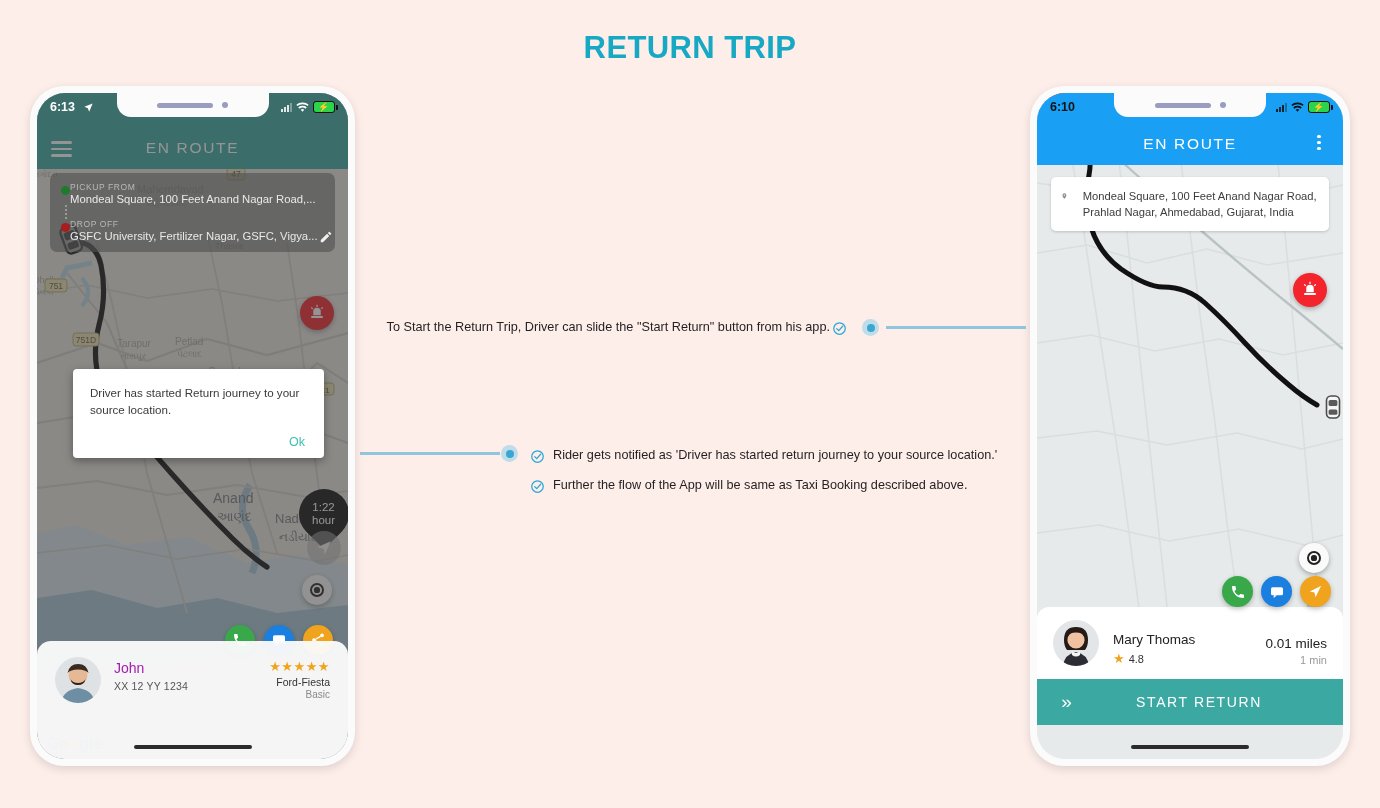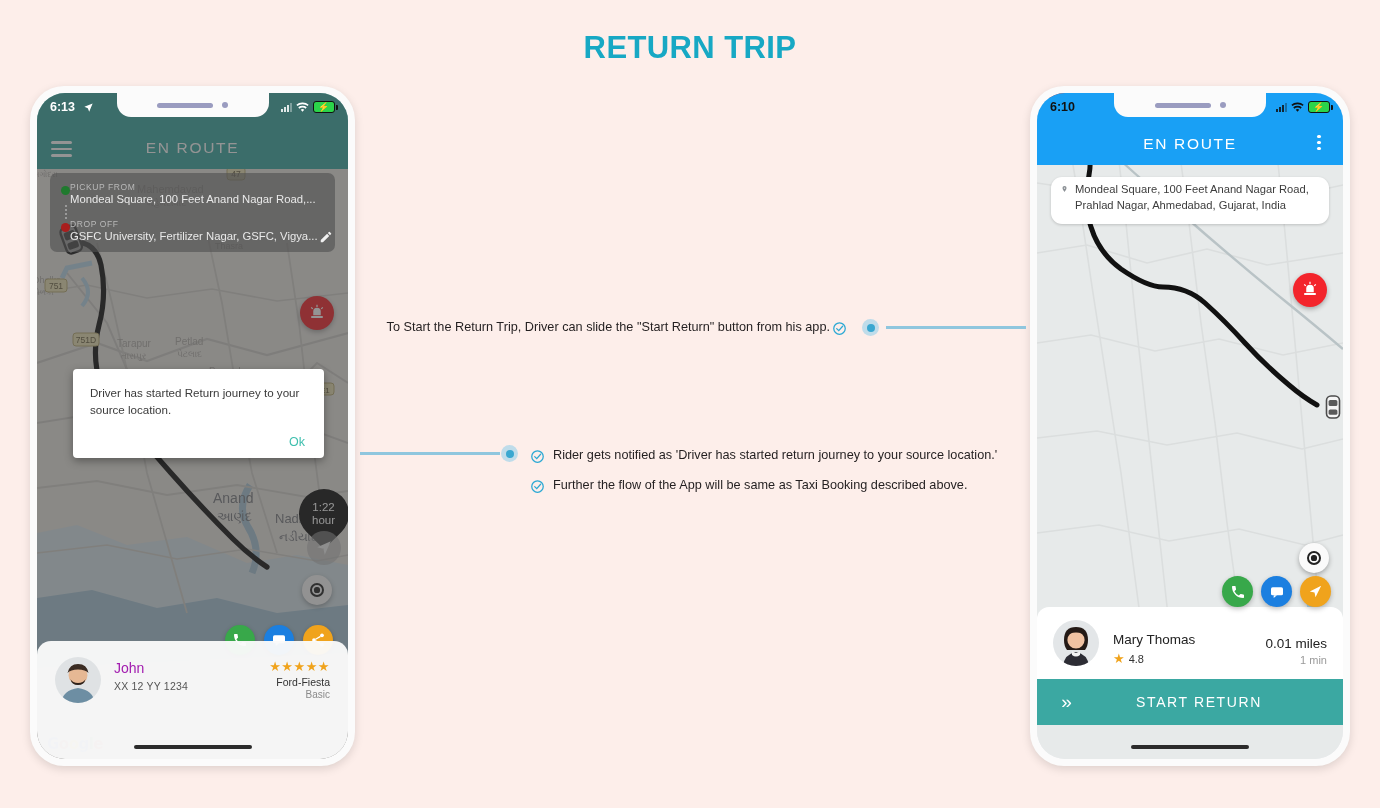--- a/index.html
+++ b/index.html
@@ -168,22 +168,22 @@
     position:absolute; bottom:10px; left:50%; transform:translateX(-50%);
     width: 118px; height: 4px; border-radius:3px; background:#2b2b2b; z-index:30;
   }
 
   
   #phone-right { left: 1030px; top: 86px; width: 320px; height: 680px; }
   #phone-right .appbar { background: #19a0f5; height: 72px; }
   #phone-right .statusbar { color: #111; }
   .r-addr {
     position: absolute; top: 84px; left: 14px; right: 14px;
-    background: #fff; border-radius: 11px; padding: 4px 12px 11px 10px;
-    display: flex; gap: 7px; z-index: 26; box-shadow: 0 1px 3px rgba(0,0,0,.18);
+    background: #fff; border-radius: 5px; padding: 11px 12px 11px 10px;
+    display: flex; gap: 15px; z-index: 26; box-shadow: 0 1px 3px rgba(0,0,0,.18);
   }
   .r-addr .txt { font-size: 11.2px; color: #3c3c3c; line-height: 1.45; }
   .r-bottom {
     position: absolute; left: 0; right: 0; bottom: 34px; z-index: 26;
   }
   .r-info {
     background: #fff; border-radius: 12px 12px 0 0;
     padding: 13px 16px 13px 16px; display: flex; align-items: flex-end;
   }
   .r-name { font-size: 13.5px; color: #222; }

